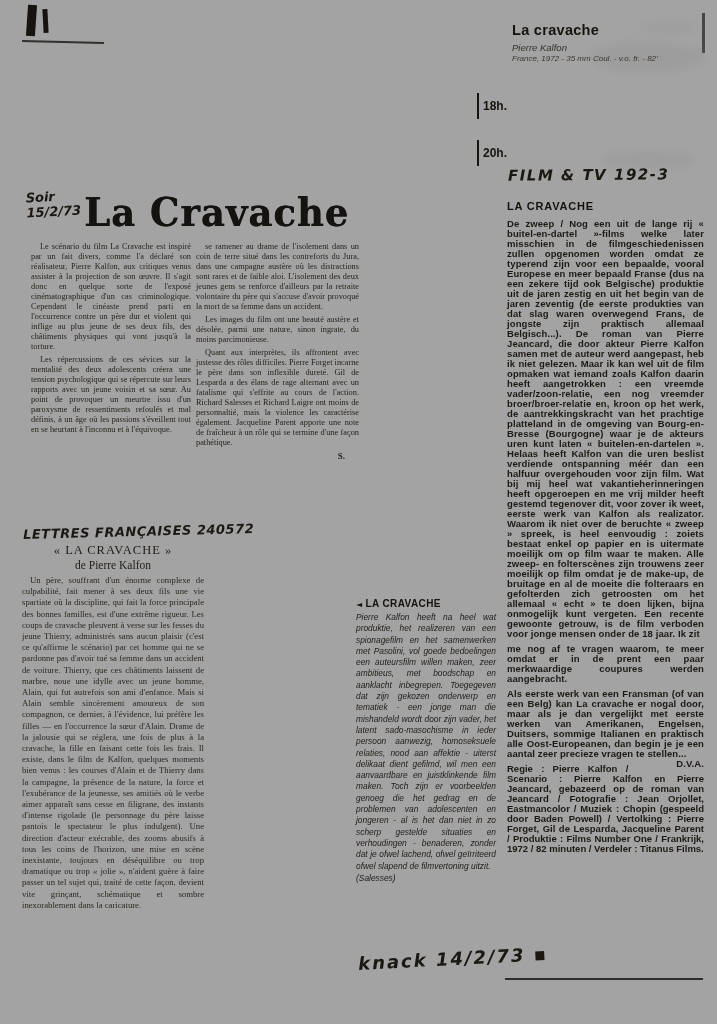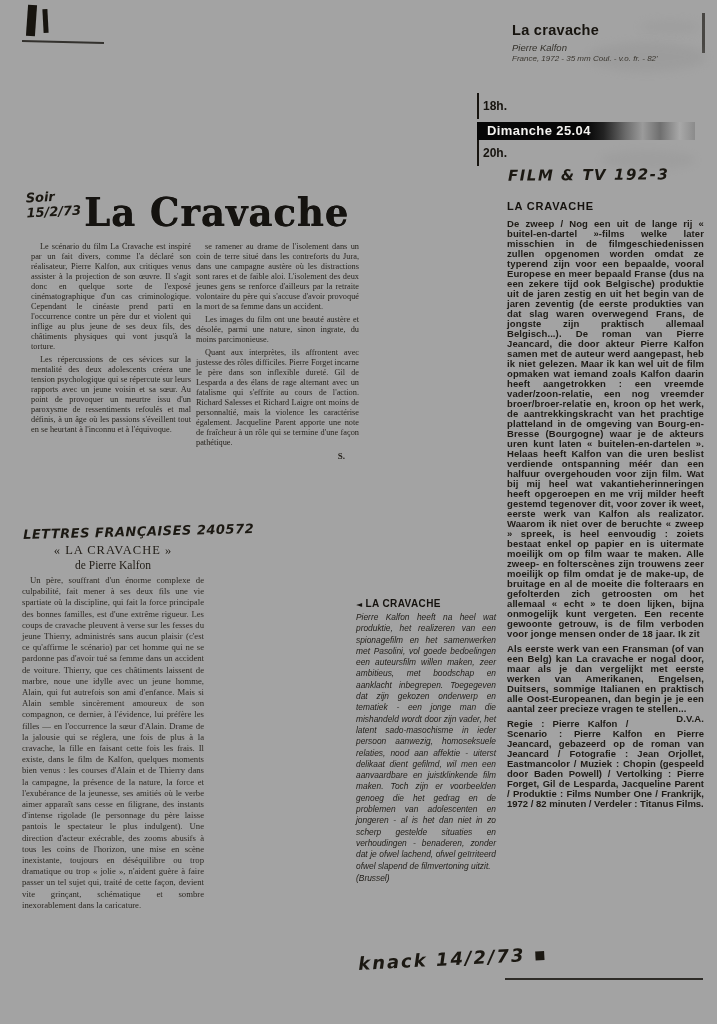--- a/index.html
+++ b/index.html
@@ -87,21 +87,20 @@
   <div class="smudge" id="smudge-2" data-name="scan-smudge"></div>
   <div class="smudge" id="smudge-3" data-name="scan-smudge"></div>
 
   <div class="sans" id="program-title" data-name="program-title">La cravache</div>
   <div class="sans" id="program-director" data-name="program-director">Pierre Kalfon</div>
   <div class="sans" id="program-specs" data-name="program-specs">France, 1972 - 35 mm Coul. - v.o. fr. - 82'</div>
 
   <div class="tick" id="tick-1" data-name="margin-tick"></div>
   <div class="sans time-label" id="time-1" data-name="screening-time">18h.</div>
 
-  <div class="sans day-bar" id="day-bar-2" data-name="screening-day-bar">Dimanche 25.04</div>
   <div class="tick" id="tick-2" data-name="margin-tick"></div>
   <div class="sans time-label" id="time-2" data-name="screening-time">20h.</div>
 
   <div class="hand" id="annotation-soir" data-name="handwritten-source-soir">
     <div data-name="handwritten-source-soir-name">Soir</div>
     <div data-name="handwritten-source-soir-date">15/2/73</div>
   </div>
   <div class="hand" id="annotation-filmtv" data-name="handwritten-source-filmtv">FILM &amp; TV 192-3</div>
   <div class="hand" id="annotation-lettres" data-name="handwritten-source-lettres">LETTRES FRANÇAISES 240572</div>
   <div class="hand" id="annotation-knack" data-name="handwritten-source-knack">knack 14/2/73 ▪</div>
@@ -128,25 +127,26 @@
     </div>
   </div>
 
   <div id="knack-block" data-name="knack-article">
     <div id="knack-title-row" data-name="knack-article-title-row">
       <span id="knack-pointer" data-name="left-pointer-icon">◄</span><span data-name="knack-article-title">LA CRAVACHE</span>
     </div>
     <div id="knack-body" data-name="knack-article-body">
       <p data-name="knack-paragraph">Pierre Kalfon heeft na heel wat produktie, het realizeren van een spionagefilm en het samenwerken met Pasolini, vol goede bedoelingen een auteursfilm willen maken, zeer ambitieus, met boodschap en aanklacht inbegrepen. Toegegeven dat zijn gekozen onderwerp en tematiek - een jonge man die mishandeld wordt door zijn vader, het latent sado-masochisme in ieder persoon aanwezig, homoseksuele relaties, nood aan affektie - uiterst delikaat dient gefilmd, wil men een aanvaardbare en juistklinkende film maken. Toch zijn er voorbeelden genoeg die het gedrag en de problemen van adolescenten en jongeren - al is het dan niet in zo scherp gestelde situaties en verhoudingen - benaderen, zonder dat je ofwel lachend, ofwel geïrriteerd ofwel slapend de filmvertoning uitzit.</p>
     </div>
-    <div id="knack-place" data-name="knack-article-place">(Brussel)</div>
+    <div id="knack-place" data-name="knack-article-place">(Salesses)</div>
   </div>
 
   <div id="filmtv-block" data-name="filmtv-article">
     <div id="filmtv-title" data-name="filmtv-article-title">LA CRAVACHE</div>
     <p data-name="filmtv-paragraph">De zweep / Nog een uit de lange rij « buitel-en-dartel »-films welke later misschien in de filmgeschiedenissen zullen opgenomen worden omdat ze typerend zijn voor een bepaalde, vooral Europese en meer bepaald Franse (dus na een zekere tijd ook Belgische) produktie uit de jaren zestig en uit het begin van de jaren zeventig (de eerste produkties van dat slag waren overwegend Frans, de jongste zijn praktisch allemaal Belgisch...). De roman van Pierre Jeancard, die door akteur Pierre Kalfon samen met de auteur werd aangepast, heb ik niet gelezen. Maar ik kan wel uit de film opmaken wat iemand zoals Kalfon daarin heeft aangetrokken : een vreemde vader/zoon-relatie, een nog vreemder broer/broer-relatie en, kroon op het werk, de aantrekkingskracht van het prachtige platteland in de omgeving van Bourg-en-Bresse (Bourgogne) waar je de akteurs uren kunt laten « buitelen-en-dartelen ». Helaas heeft Kalfon van die uren beslist verdiende ontspanning méér dan een halfuur overgehouden voor zijn film. Wat bij mij heel wat vakantieherinneringen heeft opgeroepen en me vrij milder heeft gestemd tegenover dit, voor zover ik weet, eerste werk van Kalfon als realizator. Waarom ik niet over de beruchte « zweep » spreek, is heel eenvoudig : zoiets bestaat enkel op papier en is uitermate moeilijk om op film waar te maken. Alle zweep- en folterscènes zijn trouwens zeer moeilijk op film omdat je de make-up, de bruitage en al de moeite die folteraars en gefolterden zich getroosten om het allemaal « echt » te doen lijken, bijna onmogelijk kunt vergeten. Een recente gewoonte getrouw, is de film verboden voor jonge mensen onder de 18 jaar. Ik zit</p>
+    <p data-name="filmtv-paragraph">me nog af te vragen waarom, te meer omdat er in de prent een paar merkwaardige coupures werden aangebracht.</p>
     <p data-name="filmtv-paragraph"><span data-name="filmtv-paragraph-text">Als eerste werk van een Fransman (of van een Belg) kan La cravache er nogal door, maar als je dan vergelijkt met eerste werken van Amerikanen, Engelsen, Duitsers, sommige Italianen en praktisch alle Oost-Europeanen, dan begin je je een aantal zeer precieze vragen te stellen...</span><span class="sig-inline" data-name="filmtv-signature">D.V.A.</span></p>
     <div id="filmtv-credits" data-name="filmtv-credits">Regie : Pierre Kalfon / Scenario : Pierre Kalfon en Pierre Jeancard, gebazeerd op de roman van Jeancard / Fotografie : Jean Orjollet, Eastmancolor / Muziek : Chopin (gespeeld door Baden Powell) / Vertolking : Pierre Forget, Gil de Lesparda, Jacqueline Parent / Produktie : Films Number One / Frankrijk, 1972 / 82 minuten / Verdeler : Titanus Films.</div>
   </div>
 
   <div id="bottom-rule" data-name="bottom-divider-rule"></div>
 
 </div>
 
 </body></html>

